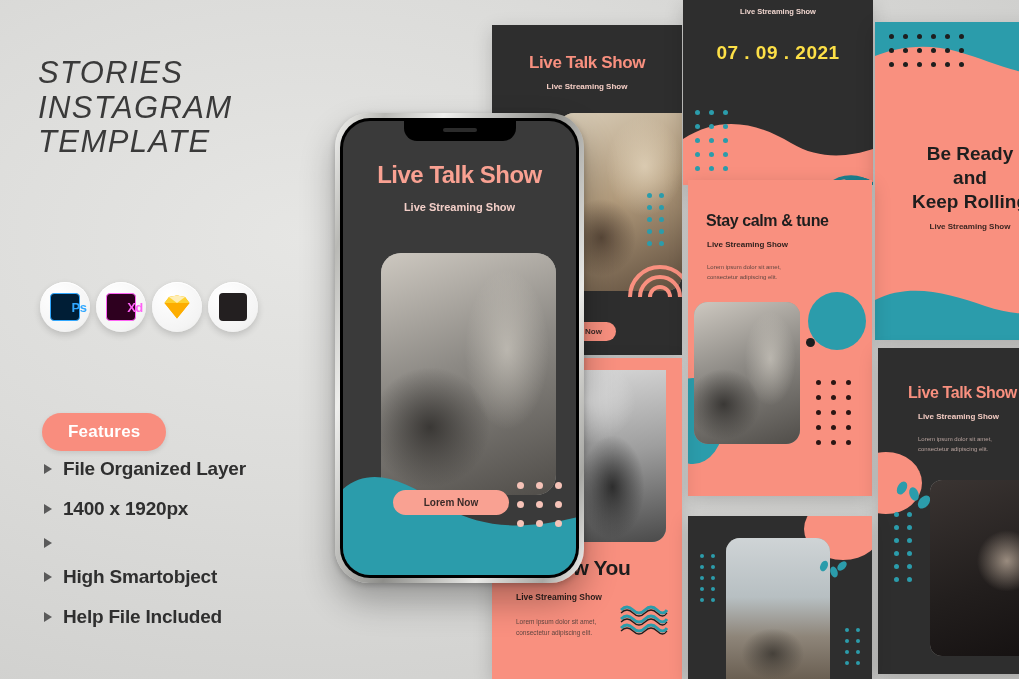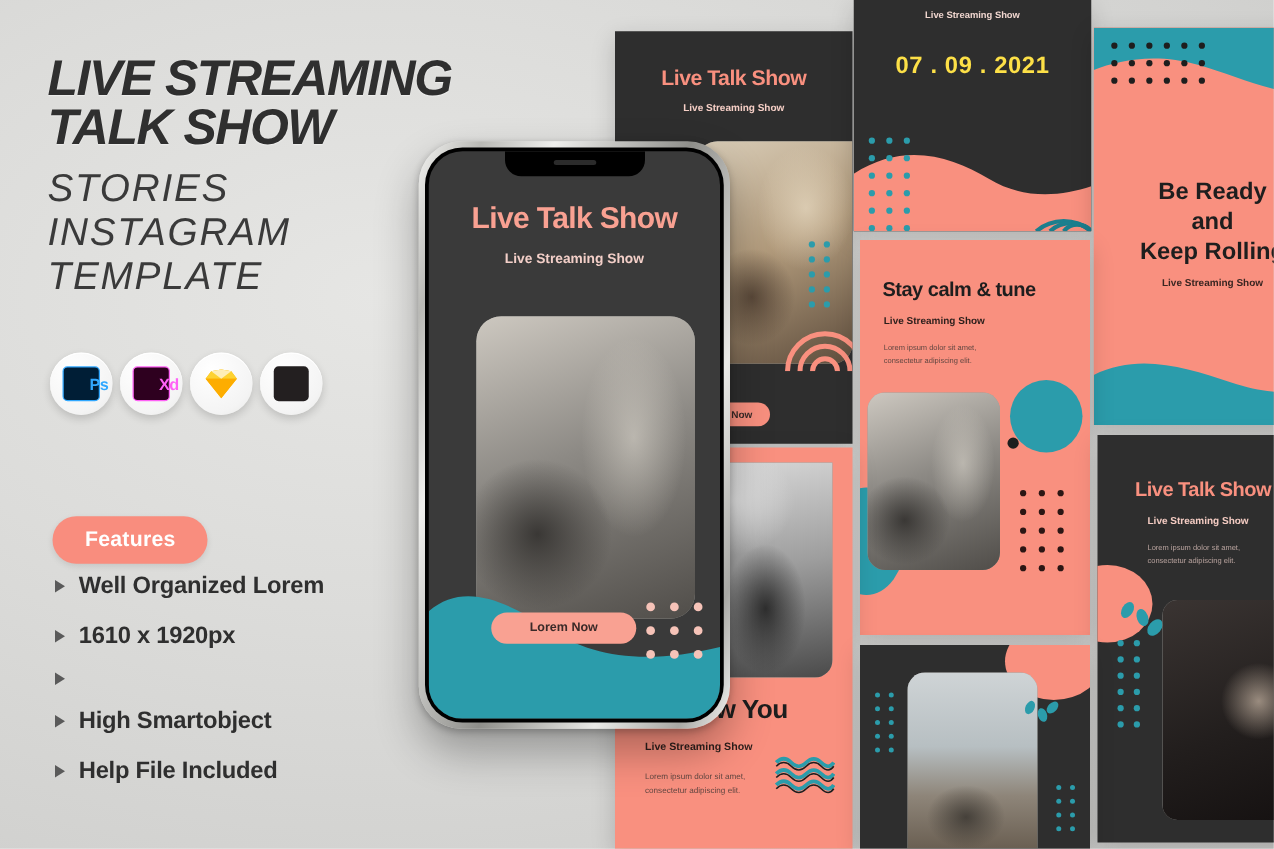--- a/index.html
+++ b/index.html
@@ -130,24 +130,20 @@
       radial-gradient(ellipse 35% 30% at 52% 46%, rgba(225,205,185,.62), transparent 58%),
       linear-gradient(160deg, #3a3432 0%, #221e1d 55%, #130f0f 100%);
   }
 </style>
 </head>
 <body>
 
 <div class="stage">
 
   <div class="left">
-    <div class="title-main">
-      <div>LIVE STREAMING</div>
-      <div>TALK SHOW</div>
-    </div>
     <div class="title-sub">
       <div>STORIES</div>
       <div>INSTAGRAM</div>
       <div>TEMPLATE</div>
     </div>
   </div>
 
   <div class="apps">
     <div class="app-circle">
       <div class="app-tile tile-ps">Ps</div>
@@ -173,25 +169,25 @@
           <path d="M7.5 0H11a3.6 3.6 0 0 1 0 7.2H7.5z" fill="#ff7262"></path>
         </svg>
       </div>
     </div>
   </div>
 
   <div class="features-badge">Features</div>
   <div class="feat-list">
     <div class="feat-item">
       <span class="tri"></span>
-      <span>Well Organized Lorem</span>
+      <span>File Organized Layer</span>
     </div>
     <div class="feat-item">
       <span class="tri"></span>
-      <span>1610 x 1920px</span>
+      <span>1400 x 1920px</span>
     </div>
     <div class="feat-item">
       <span class="tri"></span>
     </div>
     <div class="feat-item">
       <span class="tri"></span>
       <span>High Smartobject</span>
     </div>
     <div class="feat-item">
       <span class="tri"></span>
@@ -297,21 +293,21 @@
     <svg width="70" height="70" style="position:absolute;right:0;bottom:4px;">
       <g fill="#2b9cab">
         <ellipse cx="36" cy="20" rx="4" ry="19" transform="rotate(-26 36 20)"></ellipse>
         <ellipse cx="46" cy="18" rx="4" ry="19" transform="rotate(-4 46 18)"></ellipse>
         <ellipse cx="56" cy="21" rx="4" ry="19" transform="rotate(20 56 21)"></ellipse>
       </g>
       <path d="M28 40 L66 40 L60 66 L34 66 Z" fill="#1e1e1e"></path>
     </svg>
   </div>
 
-  <div class="card coral" style="left:688px; top:192px; width:184px; height:316px; z-index:10;">
+  <div class="card coral" style="left:688px; top:180px; width:184px; height:316px; z-index:10;">
     <div class="c-title" style="position:absolute;left:18px;top:32px;color:#1e1e1e;font-size:16px;">Stay calm &amp; tune</div>
     <div class="c-sub" style="position:absolute;left:19px;top:60px;color:#2c1f1c;font-size:8px;">Live Streaming Show</div>
     <div class="c-lorem" style="position:absolute;left:19px;top:82px;color:#55403c;font-size:6px;">
       <div>Lorem ipsum dolor sit amet,</div>
       <div>consectetur adipiscing elit.</div>
     </div>
     <div style="position:absolute;right:6px;top:112px;width:58px;height:58px;border-radius:50%;background:#2b9cab;"></div>
     <div style="position:absolute;left:-26px;top:198px;width:62px;height:86px;border-radius:50%;background:#2b9cab;"></div>
     <div class="ph" style="position:absolute;left:6px;top:122px;width:106px;height:142px;border-radius:14px;"></div>
     <div style="position:absolute;left:118px;top:158px;width:9px;height:9px;border-radius:50%;background:#1e1e1e;"></div>

